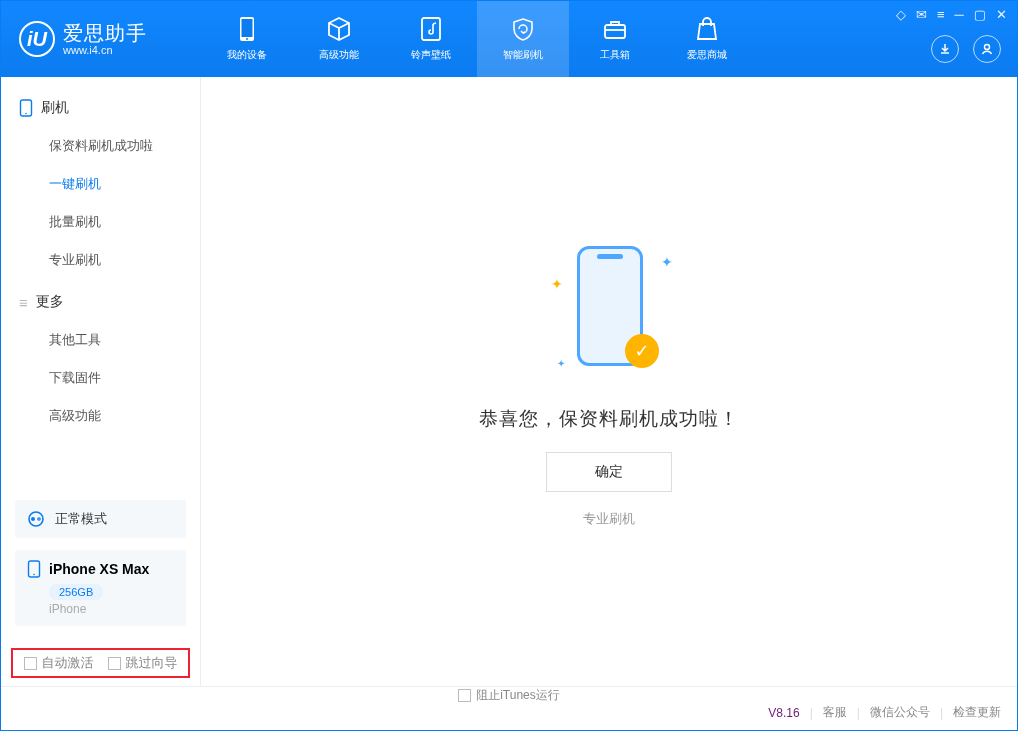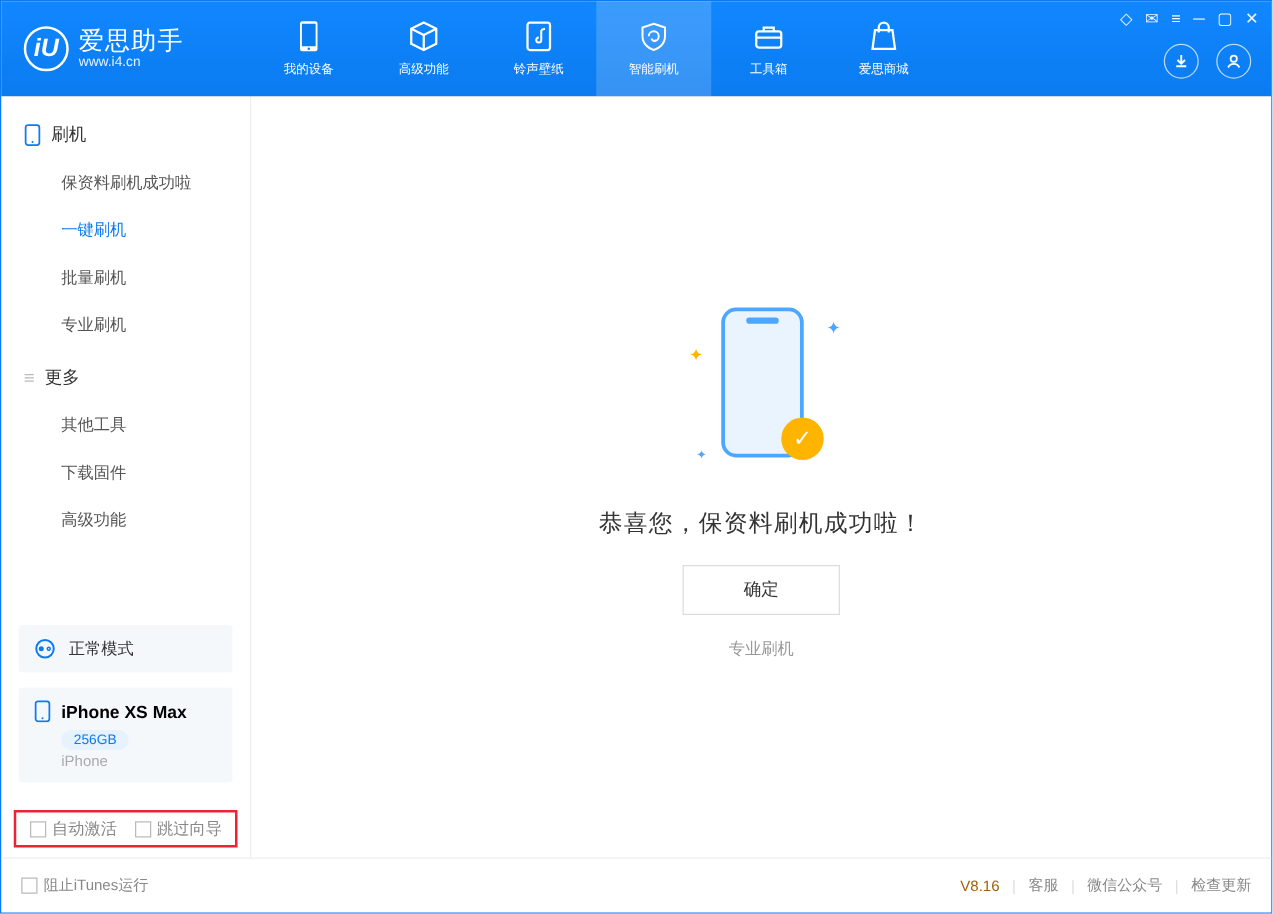--- a/index.html
+++ b/index.html
@@ -36,24 +36,24 @@
 .chk-box { width: 13px; height: 13px; border: 1px solid #bbb; }
 .main { flex: 1; position: relative; display: flex; flex-direction: column; align-items: center; justify-content: center; }
 .illus { width: 120px; height: 150px; position: relative; margin-bottom: 20px; }
 .phone { position: absolute; left: 28px; top: 10px; width: 66px; height: 120px; border: 3px solid #4da6ff; border-radius: 12px; background: #eaf4ff; }
 .phone::before { content: ""; position: absolute; left: 50%; top: 5px; transform: translateX(-50%); width: 26px; height: 5px; background: #4da6ff; border-radius: 3px; }
 .badge { position: absolute; right: 10px; bottom: 18px; width: 34px; height: 34px; background: #ffb400; border-radius: 50%; display: flex; align-items: center; justify-content: center; color: #fff; font-size: 18px; }
 .spark { position: absolute; width: 8px; height: 8px; color: #ffb400; font-size: 14px; }
 .msg { font-size: 19px; color: #333; margin-bottom: 20px; letter-spacing: 1px; }
 .ok-btn { border: 1px solid #ddd; background: #fff; padding: 10px 48px; font-size: 14px; color: #333; cursor: pointer; margin-bottom: 18px; }
 .loglink { color: #999; font-size: 13px; cursor: pointer; }
-.footer { height: 44px; border-top: 1px solid #eee; display: flex; align-items: center; padding: 0 16px; font-size: 12px; color: #888; }
+.footer { height: 44px; border-top: 1px solid #eee; display: flex; align-items: center; padding: 0 16px; font-size: 12px; color: #888; flex-direction: column; }
 .footer .left { display: flex; align-items: center; gap: 6px; }
 .footer .right { margin-left: auto; display: flex; align-items: center; gap: 10px; }
-.footer .ver { color: #a16207; }
+.footer .ver { color: #701a75; }
 .footer .sep { color: #ddd; }
 .footer .lnk { color: #888; cursor: pointer; }
 svg { display: block; }
 </style>
 </head>
 <body>
 
 <div class="window">
 
   <div class="header">

